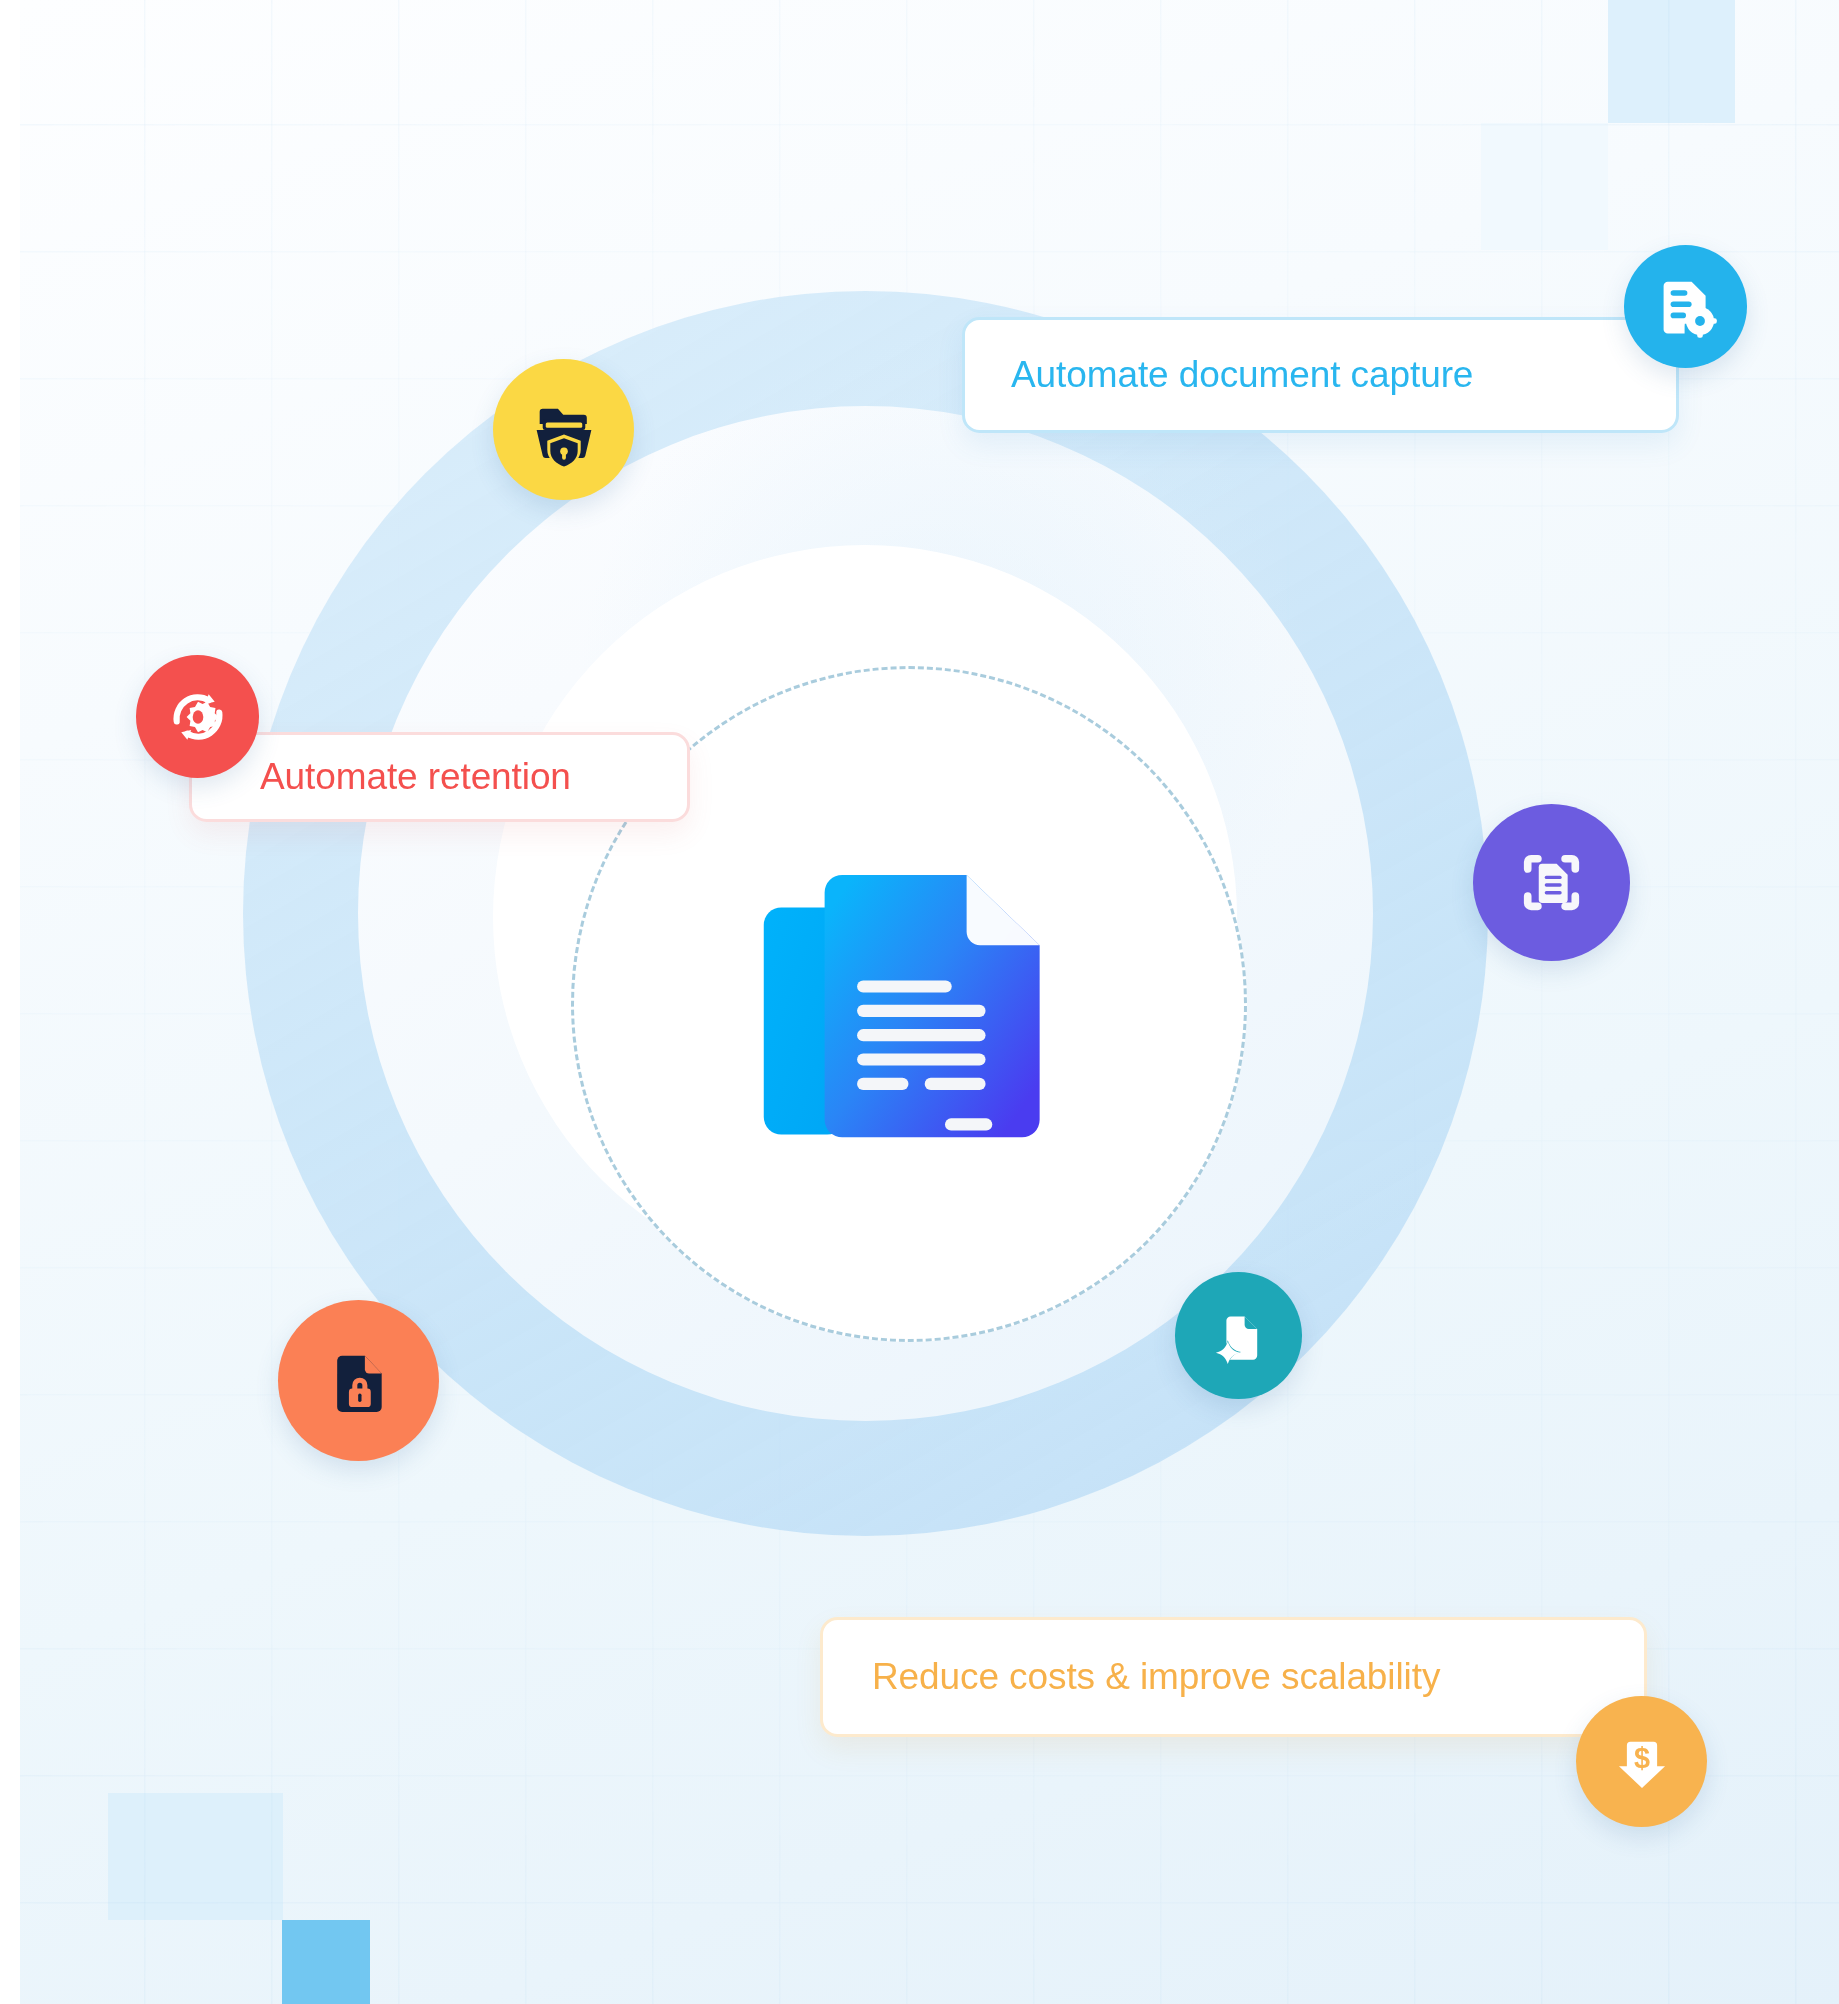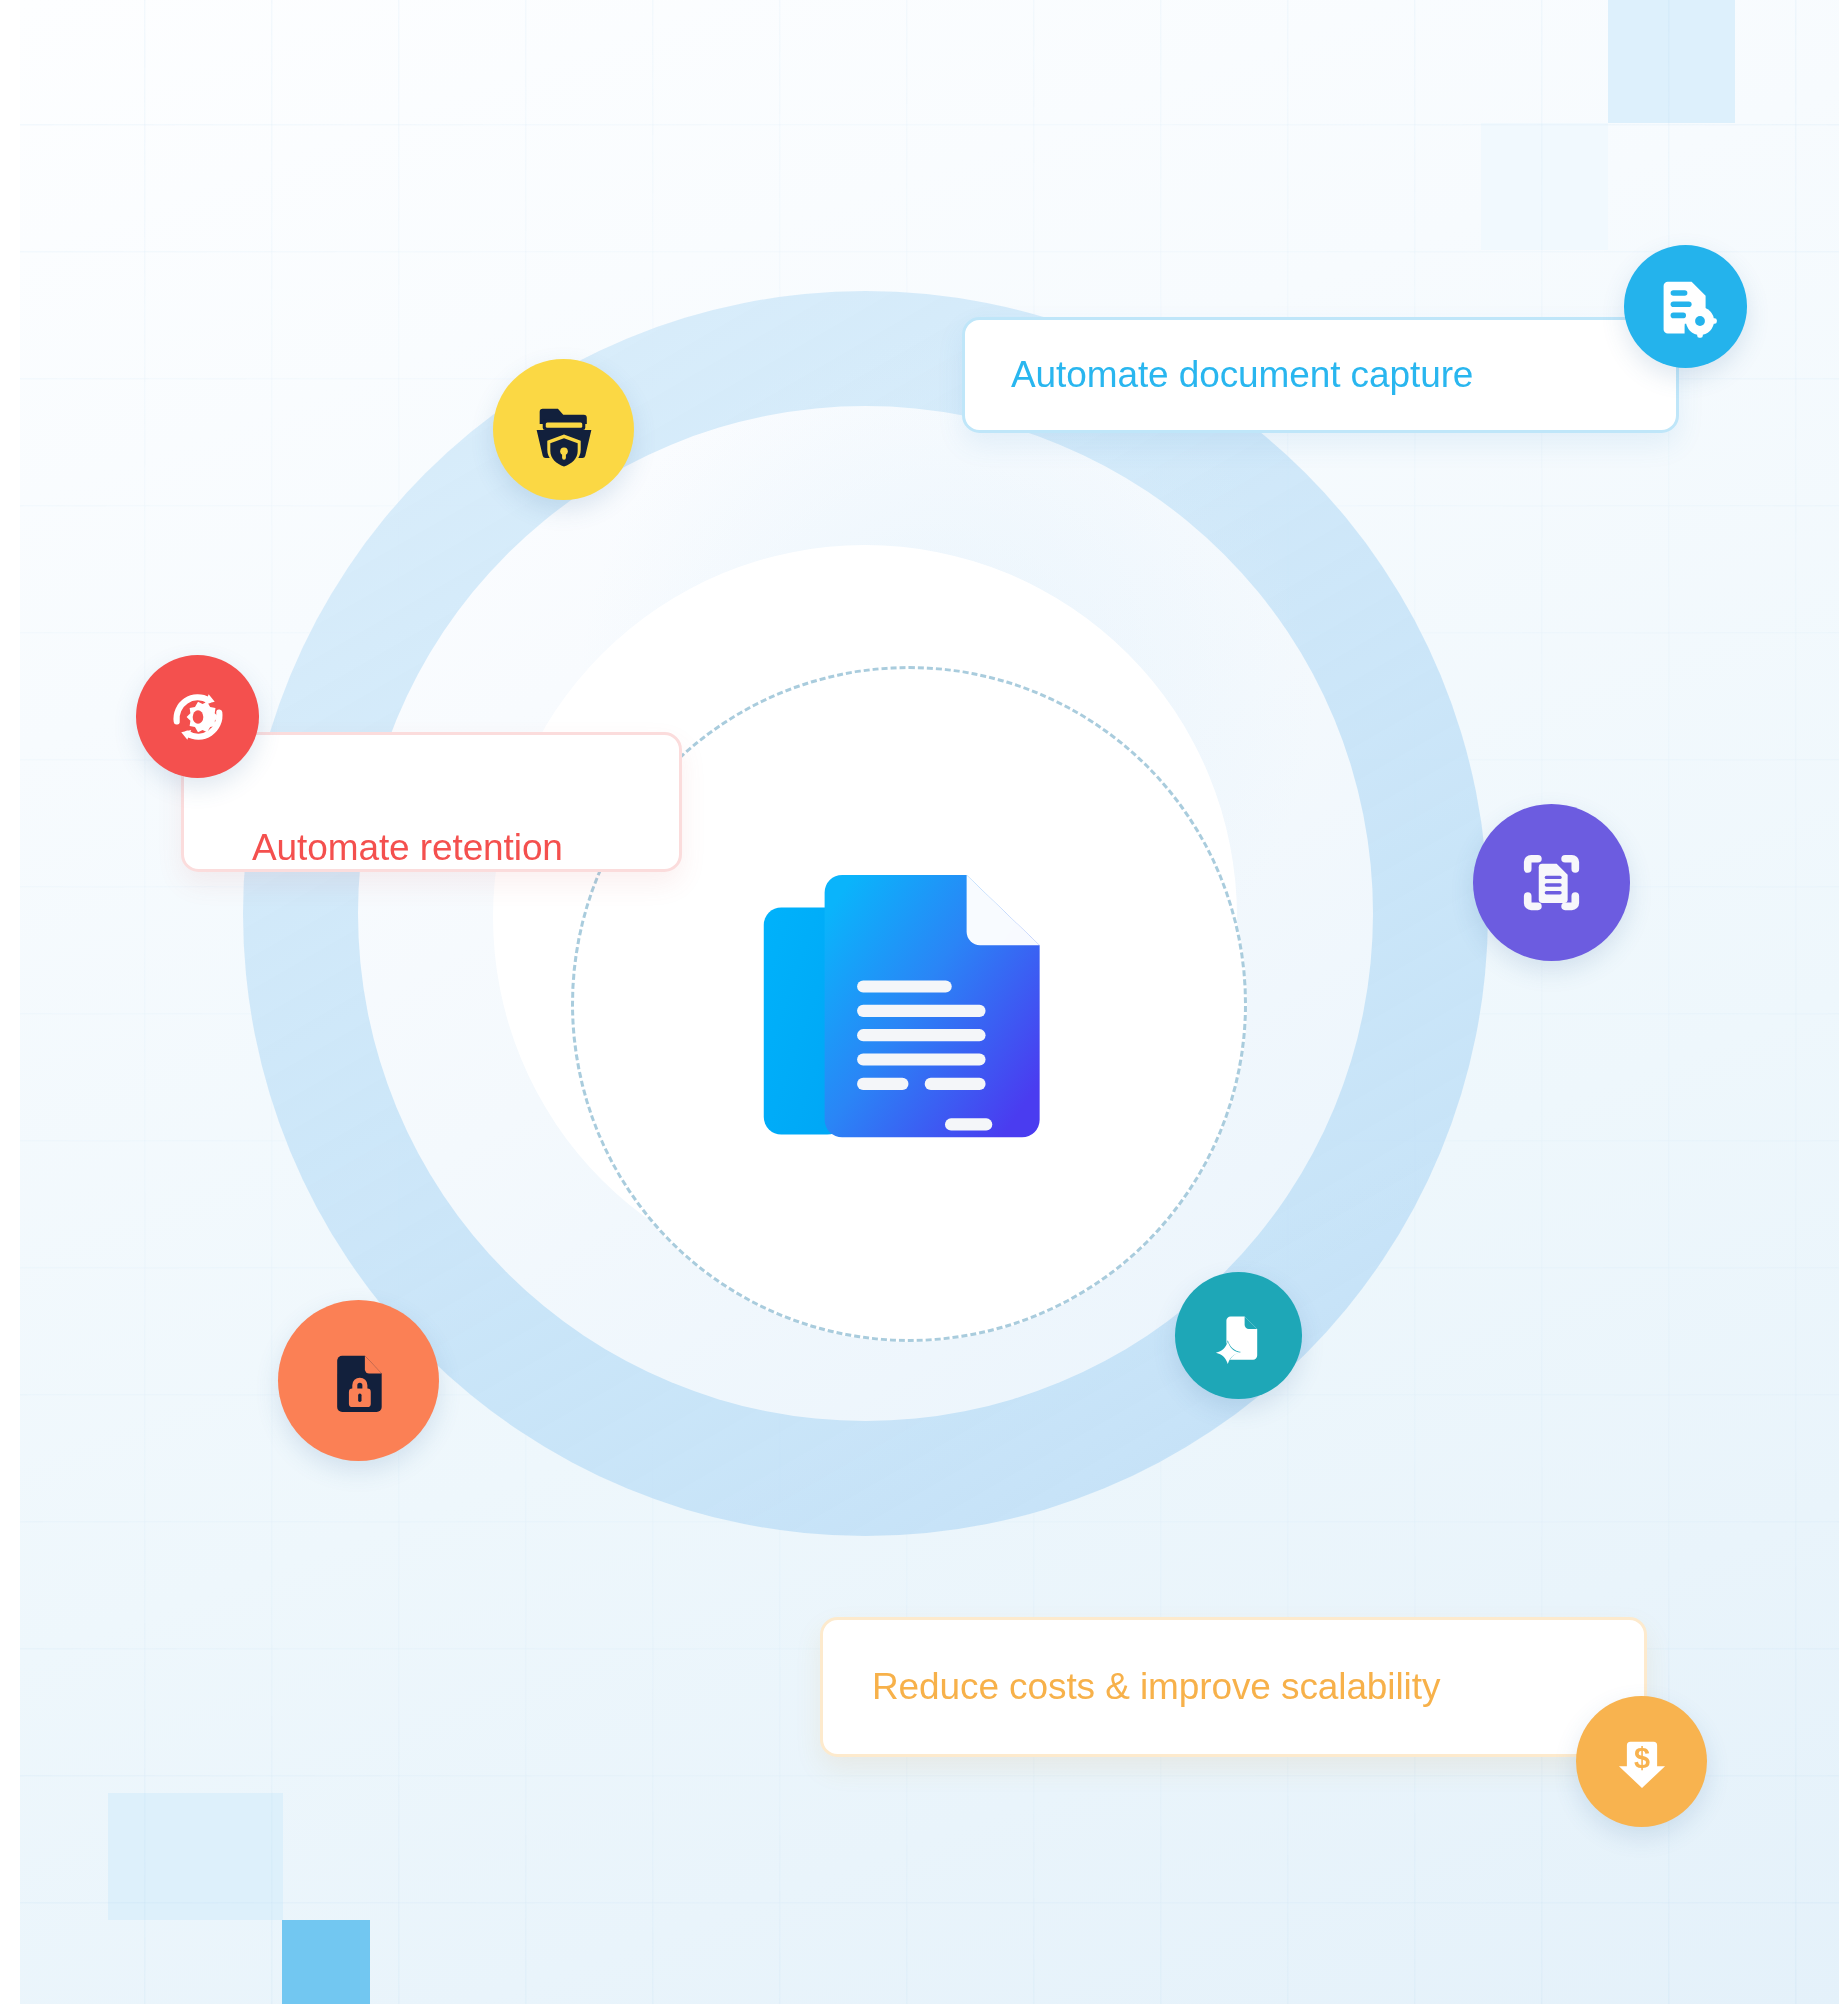--- a/index.html
+++ b/index.html
@@ -107,32 +107,31 @@
   .card-capture {
     left: 942px; top: 317px;
     width: 717px; height: 116px;
     border: 3.4px solid #bfe6f9;
     box-shadow: 0 12px 27px rgba(70,150,210,0.10);
     padding-left: 46px;
   }
   .card-capture .card-text { color: #29b6ef; }
 
   .card-retention {
-    left: 161px; top: 732px;
-    width: 501px; height: 140px;
+    left: 169px; top: 732px;
+    width: 501px; height: 90px;
     border: 3.4px solid #fbdcdc;
     box-shadow: 0 12px 27px rgba(210,90,90,0.09);
     padding-left: 68px;
-    align-items: flex-end;
   }
   .card-retention .card-text { color: #f4504e; }
 
   .card-costs {
     left: 800px; top: 1617px;
-    width: 827px; height: 140px;
+    width: 827px; height: 120px;
     border: 3.4px solid #fdeacd;
     box-shadow: 0 12px 27px rgba(210,150,50,0.10);
     padding-left: 49px;
   }
   .card-costs .card-text { color: #f7b14a; }
 
   .badge-capture  { left: 1604px; top: 245px;  width: 123px; height: 123px; background: #24b3ec; }
   .badge-retention{ left: 116px;  top: 655px;  width: 123px; height: 123px; background: #f4504e; }
   .badge-folder   { left: 473px;  top: 359px;  width: 141px; height: 141px; background: #fbd844; }
   .badge-scan     { left: 1453px; top: 804px; width: 157px; height: 157px; background: #6c5ce0; }

